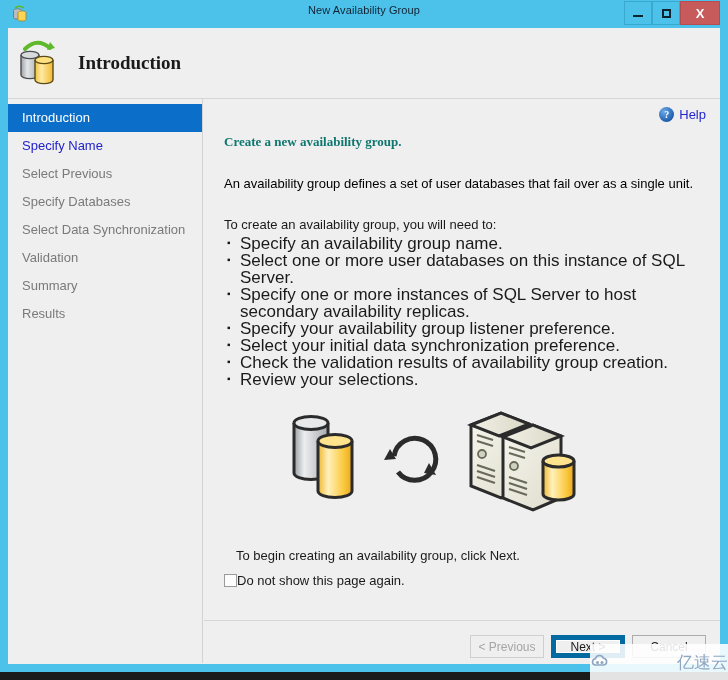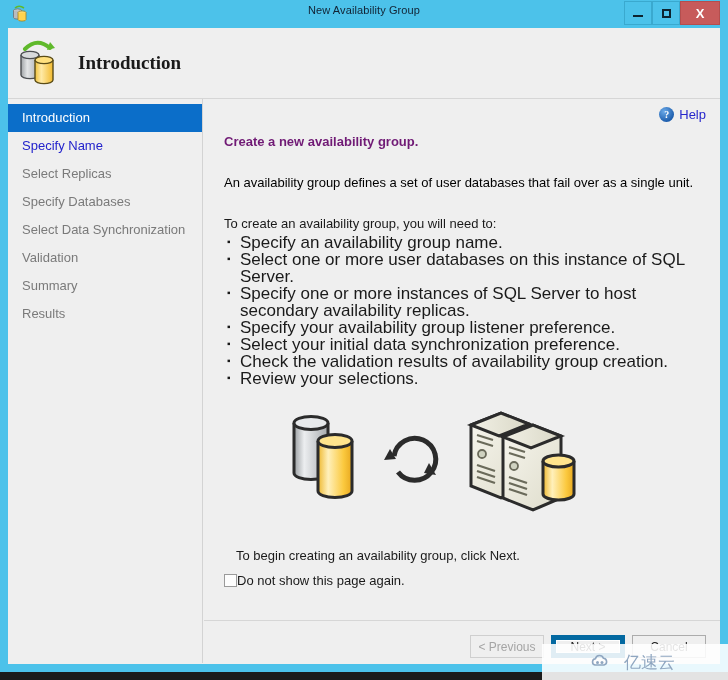--- a/index.html
+++ b/index.html
@@ -183,23 +183,23 @@
 
   #body-text {
     position: absolute;
     left: 20px; top: 35px;
     width: 480px;
     color: #1a1a1a;
   }
   #heading {
     font-size: 13px;
     font-weight: bold;
-    font-family: Liberation Sans, sans-serif;
+    font-family: Liberation Serif, serif;
     margin-bottom: 26px;
-    color: #701a75;
+    color: #0f766e;
   }
   #intro-para {
     font-size: 13px;
     margin-bottom: 26px;
     color: #000000;
   }
   #steps-lead {
     font-size: 13px;
     margin-bottom: 3px;
     color: #1a1a1a;
@@ -295,23 +295,22 @@
 
   
   #watermark {
     position: absolute;
     right: 0; bottom: 0;
     width: 138px;
     height: 36px;
     background: rgba(255,255,255,0.88);
     display: flex;
     align-items: center;
-    justify-content: flex-start;
+    justify-content: space-between;
     gap: 14px;
-    padding-left: 48px;
   }
   #wm-logo {
     width: 20px; height: 20px;
     color: #8fa6c0;
     font-size: 18px;
     line-height: 20px;
   }
   #wm-text {
     font-size: 17px;
     color: #8fa6c0;
@@ -371,21 +370,21 @@
             <path d="M33 4 l5 6 l-8 2 z" fill="#5fb92b"></path>
           </g>
         </svg>
       </span>
       <div id="header-title">Introduction</div>
     </div>
 
     <div id="sidebar">
       <div class="side-item active">Introduction</div>
       <div class="side-item link">Specify Name</div>
-      <div class="side-item">Select Replicas</div>
+      <div class="side-item">Select Previous</div>
       <div class="side-item">Specify Databases</div>
       <div class="side-item">Select Data Synchronization</div>
       <div class="side-item">Validation</div>
       <div class="side-item">Summary</div>
       <div class="side-item">Results</div>
     </div>
 
     <div id="content">
 
       <div id="help-row">

